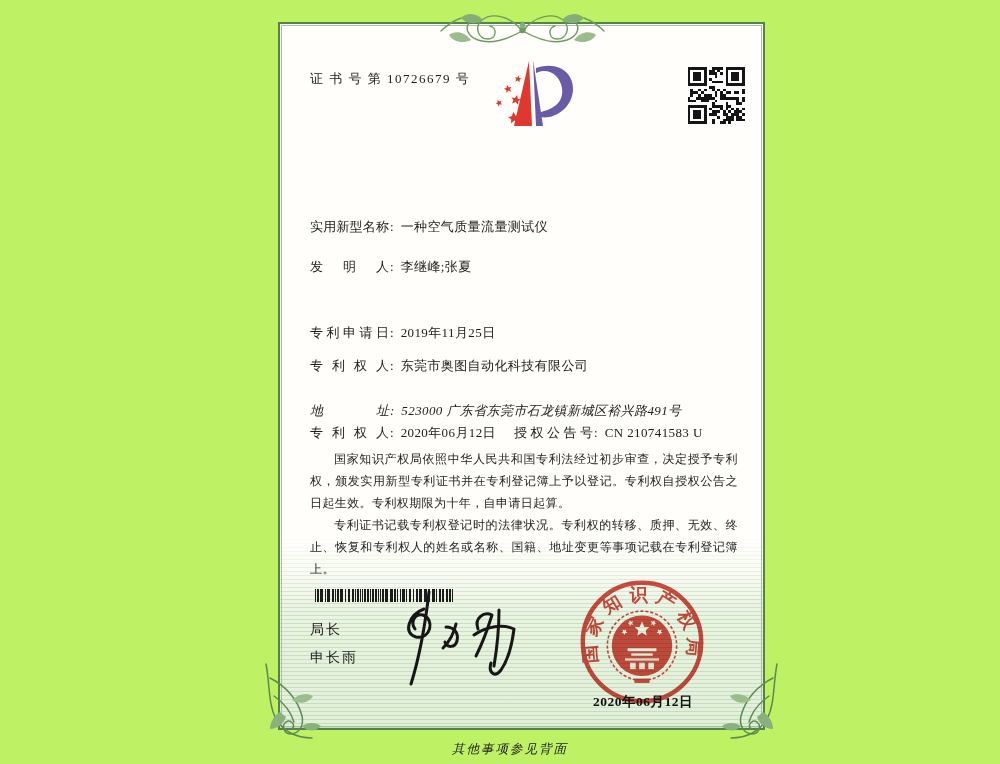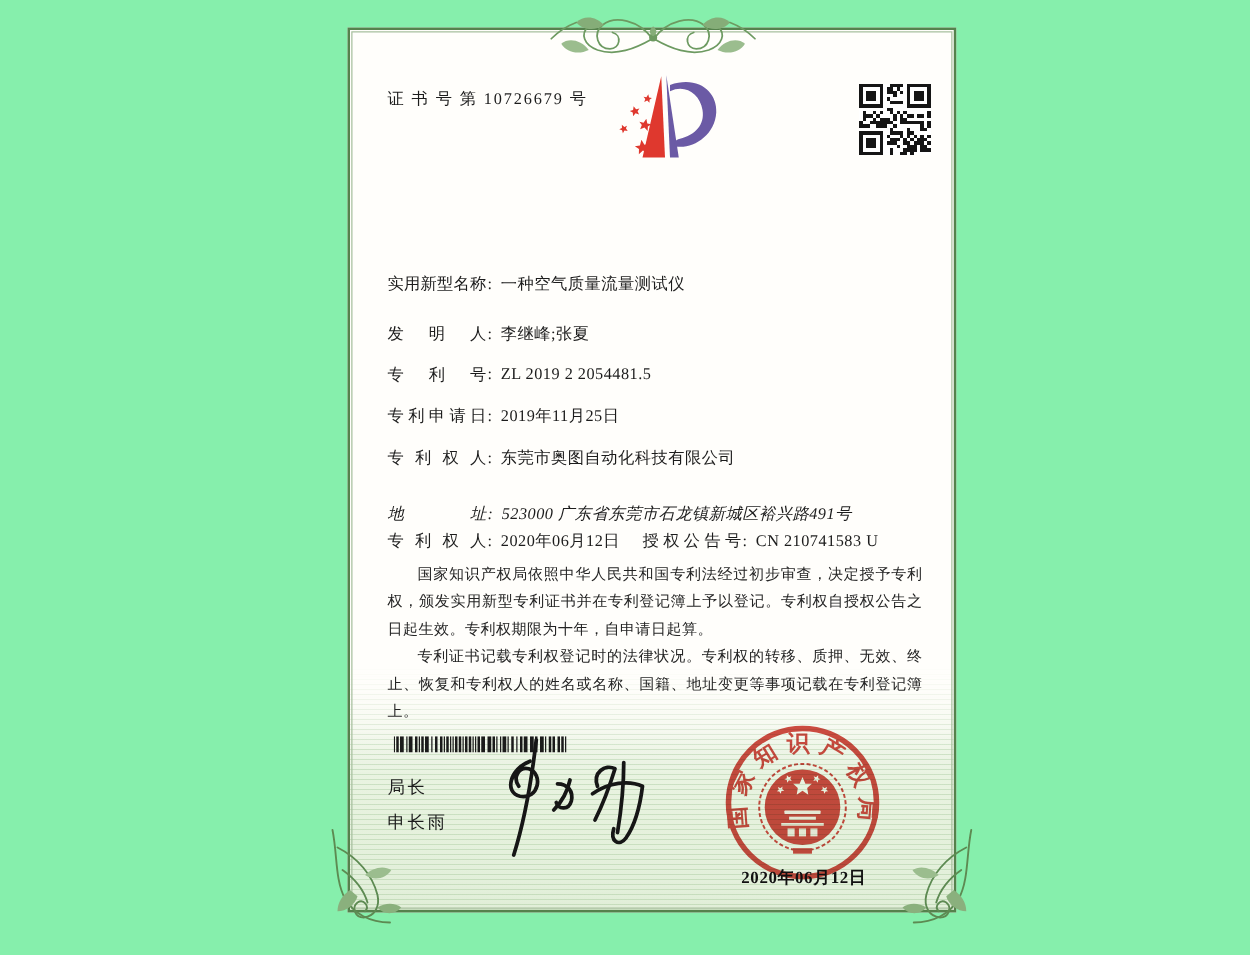--- a/index.html
+++ b/index.html
@@ -1,17 +1,17 @@
 <!DOCTYPE html>
 <html><head>
 <meta charset="utf-8">
 <style>
   html,body{margin:0;padding:0;background:#ffffff;}
   .stage{
-    position:relative;width:1000px;height:764px;background:#86efac;overflow:hidden;
+    position:relative;width:1000px;height:764px;background:#bef264;overflow:hidden;
     font-family:"Liberation Serif", serif;color:#1c1c1c;
   }
   
   .certificate{
     position:absolute;left:278px;top:22px;width:487px;height:708px;
     border:2px solid #55814c;background:#fffefb;box-sizing:border-box;
   }
   .inner-border{position:absolute;inset:1px;border:1px solid #a8c09f;pointer-events:none;z-index:1;}
   .wave-band{
     position:absolute;left:0;right:0;bottom:0;height:195px;z-index:0;
@@ -344,23 +344,20 @@
         <rect x="6" y="20" width="1" height="1" fill="#151515"></rect>
       </svg>
 
 
     <div class="frow r2">
       <span class="flabel">发明人</span><span class="fcolon">:</span><span class="fvalue">李继峰;张夏</span>
     </div>
     <div class="frow r1">
       <span class="flabel">实用新型名称</span><span class="fcolon">:</span><span class="fvalue">一种空气质量流量测试仪</span>
     </div>
-    <div class="frow r3">
-      <span class="flabel">专利号</span><span class="fcolon">:</span><span class="fvalue">ZL 2019 2 2054481.5</span>
-    </div>
     <div class="frow r4">
       <span class="flabel">专利申请日</span><span class="fcolon">:</span><span class="fvalue">2019年11月25日</span>
     </div>
     <div class="frow r5">
       <span class="flabel">专利权人</span><span class="fcolon">:</span><span class="fvalue">东莞市奥图自动化科技有限公司</span>
     </div>
     <div class="frow r6">
       <span class="flabel">地址</span><span class="fcolon">:</span><span class="fvalue">523000 广东省东莞市石龙镇新城区裕兴路491号</span>
     </div>
     <div class="frow r7">
@@ -461,13 +458,14 @@
           <rect x="95.5" y="133" width="9" height="10"></rect>
           <rect x="110" y="133" width="9" height="10"></rect>
         </g>
         <rect x="88" y="158" width="24" height="7" fill="#cf3a30"></rect>
       </g>
     </svg>
     <div class="seal-date">2020年06月12日</div>
 
   </div>
 
+  <div class="back-note">其他事项参见背面</div>
 </div>
 
 </body></html>

